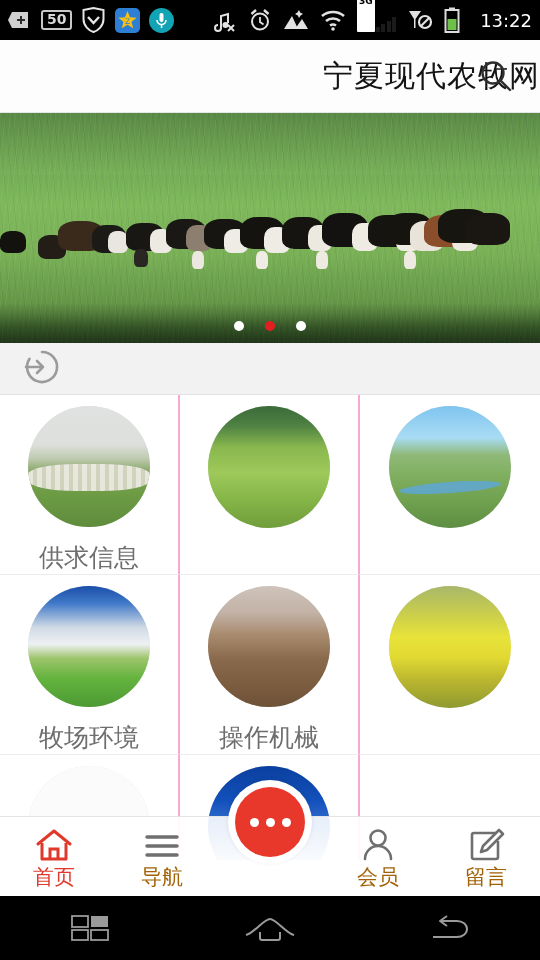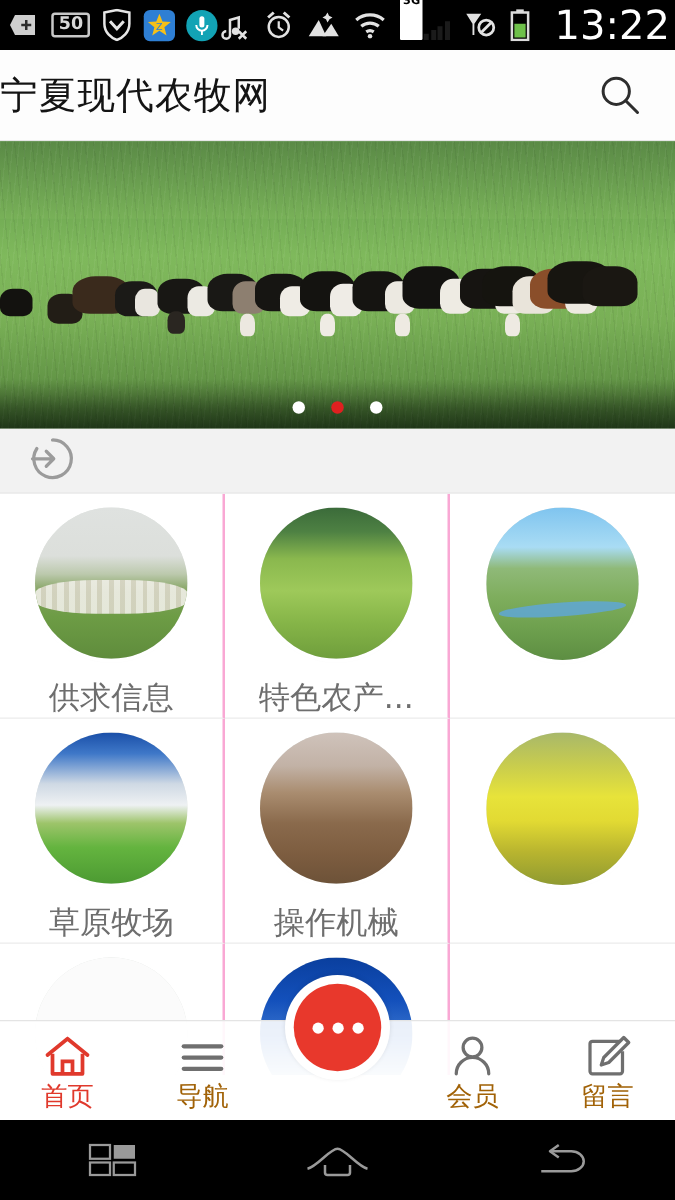--- a/index.html
+++ b/index.html
@@ -22,21 +22,21 @@
     width: 540px; height: 40px;
     background: #000;
     display: flex; align-items: center;
     padding: 0 8px;
     color: #e8e8e8;
   }
   .sb-left { display: flex; align-items: center; gap: 9px; }
   .sb-right { display: flex; align-items: center; gap: 11px; margin-left: auto; }
   .sb-ico { display: block; }
   .sb-time {
-    font-size: 32px; color: #ffffff; letter-spacing: 0px;
+    font-size: 18px; color: #ffffff; letter-spacing: 0px;
     margin-left: 9px; font-family: "DejaVu Sans", "Liberation Sans", sans-serif;
   }
   .badge50 {
     border: 2px solid #c8c8c8; border-radius: 3px;
     font-size: 14px; padding: 0px 4px 1px; color: #d8d8d8;
     line-height: 15px; font-weight: bold;
   }
   .icon-z {
     width: 25px; height: 25px; border-radius: 5px;
     background: #2e7fd4; display: flex; align-items: center; justify-content: center;
@@ -51,21 +51,21 @@
     display: flex; align-items: flex-start; height: 36px;
   }
   .bars { display: flex; align-items: flex-end; gap: 1.5px; height: 15px; margin-left: 1px;}
   .bars i { display:block; width: 4px; background: #1b1b1b; }
 
   
   .appbar {
     position: absolute; top: 40px; left: 0;
     width: 540px; height: 73px;
     background: #fdfdfd;
-    display: flex; align-items: center; justify-content: flex-start;
+    display: flex; align-items: center; justify-content: flex-end;
     border-bottom: 1px solid #e6e6e6;
   }
   .appbar-title {
     font-size: 30px; color: #141414; letter-spacing: 1px;
     font-family: "DejaVu Sans", "Liberation Sans", sans-serif;
   }
   .search-btn {
     position: absolute; right: 18px; top: 50%; transform: translateY(-50%);
     width: 52px; height: 52px;
     display: flex; align-items: center; justify-content: center;
@@ -376,34 +376,33 @@
       <div class="thumb">
           <div class="sc sc-sheepfog"></div>
         </div>
       <div class="cell-label">供求信息</div>
     </div>
 
     <div class="cell">
       <div class="thumb">
           <div class="sc sc-cowsgreen"></div>
         </div>
-      <div class="cell-label">特色农产...</div>
     </div>
 
     <div class="cell">
       <div class="thumb">
           <div class="sc sc-steppe"></div>
         </div>
     </div>
 
     <div class="cell">
       <div class="thumb">
           <div class="sc sc-cloudgrass"></div>
         </div>
-      <div class="cell-label">草原牧场</div>
+      <div class="cell-label">牧场环境</div>
     </div>
 
 
     <div class="cell">
       <div class="thumb">
           <div class="sc sc-brown"></div>
         </div>
       <div class="cell-label">操作机械</div>
     </div>
 

